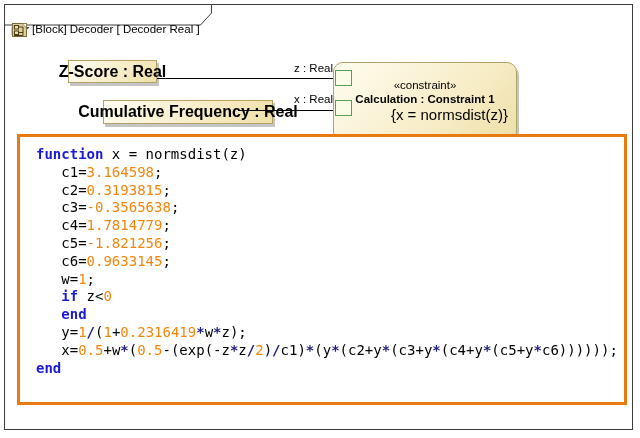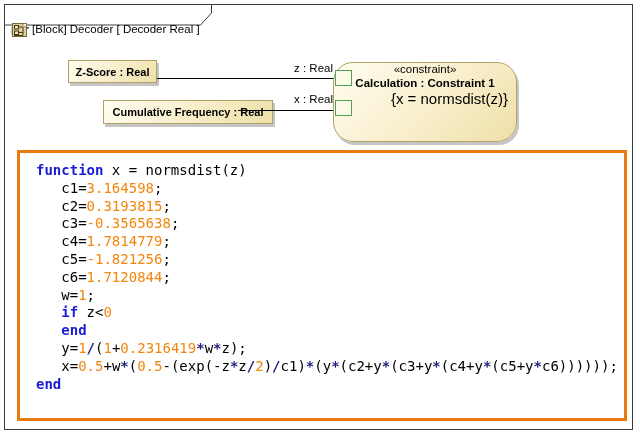--- a/index.html
+++ b/index.html
@@ -20,31 +20,31 @@
   }
   .tab-kind{font-weight:bold;}
   .tab-icon{margin:0 3px 0 1px;}
   
   .block{
     position:absolute;box-sizing:border-box;
     border:1px solid var(--block-border,#b3a267);
     background:linear-gradient(135deg,var(--block-fill-light,#fffdf0) 0%,#f7edc9 55%,var(--block-fill-dark,#eee0a8) 100%);
     box-shadow:2px 3px 0 rgba(150,150,150,.55);
     display:flex;align-items:center;justify-content:center;
-    font-size:11px;font-weight:bold;color:#000;white-space:nowrap;
+    font-size:16px;font-weight:bold;color:#000;white-space:nowrap;
   }
   .block-zscore{left:63px;top:55px;width:89px;height:23px;}
   .block-cumfreq{left:63px;top:95px;width:170px;height:24px;margin-left:35px;}
   
   .constraint{
     position:absolute;left:328px;top:57px;width:184px;height:80px;box-sizing:border-box;
-    border:1px solid var(--block-border,#b3a267);border-radius:20px;
+    border:1px solid var(--block-border,#b3a267);border-radius:10px;
     background:linear-gradient(135deg,var(--block-fill-light,#fffdf0) 0%,#f8eecb 55%,var(--block-fill-dark,#eee0a8) 100%);
     box-shadow:2px 3px 0 rgba(150,150,150,.55);
-    padding-top:0;
+    padding-top:16px;
   }
   .constraint .stereotype{font-size:11.5px;text-align:center;color:#000;}
   .constraint .cname{font-size:11.5px;font-weight:bold;text-align:center;color:#000;margin-top:2px;}
   .constraint .cexpr{font-size:15px;text-align:right;padding-right:8px;color:#000;margin-top:1px;}
   .port{
     position:absolute;width:17px;height:16px;box-sizing:border-box;
     border:1.5px solid var(--port-border,#55a055);
     background:#fbfce6;
   }
   .port-z{left:330px;top:65px;}
@@ -54,21 +54,21 @@
   .conn-z{left:152px;top:73px;width:179px;}
   .conn-x{left:233px;top:105px;width:98px;}
   .conn-label{
     position:absolute;width:62px;text-align:right;
     font-size:11.5px;color:#000;white-space:nowrap;
   }
   .lbl-z{left:266px;top:57px;}
   .lbl-x{left:266px;top:88px;}
   
   .code-panel{
-    position:absolute;left:12px;top:145px;width:610px;height:271px;box-sizing:border-box;
+    position:absolute;left:12px;top:129px;width:610px;height:271px;box-sizing:border-box;
     border:3px solid var(--accent-orange,#e87a10);background:#fff;
     padding:9px 0 0 16px;overflow:hidden;
   }
   .code-line{
     font-family:"DejaVu Sans Mono", monospace;
     font-size:14px;line-height:17.8px;white-space:pre;color:#000;
   }
   .seg-kw{color:var(--keyword-blue,#1a1ad6);font-weight:bold;}
   .seg-num{color:var(--number-orange,#f2860d);}
   .seg-op{color:var(--operator-navy,#20207d);font-weight:bold;}
@@ -121,21 +121,21 @@
     <div class="port port-x"></div>
 
     <div class="code-panel">
       <div>
           <div class="code-line"><span class="seg-kw">function</span><span class="seg-pl"> x = normsdist(z)</span></div>
           <div class="code-line"><span class="seg-pl">   c1=</span><span class="seg-num">3.164598</span><span class="seg-pl">;</span></div>
           <div class="code-line"><span class="seg-pl">   c2=</span><span class="seg-num">0.3193815</span><span class="seg-pl">;</span></div>
           <div class="code-line"><span class="seg-pl">   c3=</span><span class="seg-num">-0.3565638</span><span class="seg-pl">;</span></div>
           <div class="code-line"><span class="seg-pl">   c4=</span><span class="seg-num">1.7814779</span><span class="seg-pl">;</span></div>
           <div class="code-line"><span class="seg-pl">   c5=</span><span class="seg-num">-1.821256</span><span class="seg-pl">;</span></div>
-          <div class="code-line"><span class="seg-pl">   c6=</span><span class="seg-num">1.7120844</span><span class="seg-pl">;</span></div>
+          <div class="code-line"><span class="seg-pl">   c6=</span><span class="seg-num">0.9633145</span><span class="seg-pl">;</span></div>
           <div class="code-line"><span class="seg-pl">   w=</span><span class="seg-num">1</span><span class="seg-pl">;</span></div>
           <div class="code-line"><span class="seg-pl">   </span><span class="seg-kw">if</span><span class="seg-pl"> z&lt;</span><span class="seg-num">0</span></div>
           <div class="code-line"><span class="seg-pl">   </span><span class="seg-kw">end</span></div>
           <div class="code-line"><span class="seg-pl">   y=</span><span class="seg-num">1</span><span class="seg-op">/</span><span class="seg-pl">(</span><span class="seg-num">1</span><span class="seg-pl">+</span><span class="seg-num">0.2316419</span><span class="seg-op">*</span><span class="seg-pl">w</span><span class="seg-op">*</span><span class="seg-pl">z);</span></div>
           <div class="code-line"><span class="seg-pl">   x=</span><span class="seg-num">0.5</span><span class="seg-pl">+w</span><span class="seg-op">*</span><span class="seg-pl">(</span><span class="seg-num">0.5</span><span class="seg-pl">-(exp(-z</span><span class="seg-op">*</span><span class="seg-pl">z</span><span class="seg-op">/</span><span class="seg-num">2</span><span class="seg-pl">)</span><span class="seg-op">/</span><span class="seg-pl">c1)</span><span class="seg-op">*</span><span class="seg-pl">(y</span><span class="seg-op">*</span><span class="seg-pl">(c2+y</span><span class="seg-op">*</span><span class="seg-pl">(c3+y</span><span class="seg-op">*</span><span class="seg-pl">(c4+y</span><span class="seg-op">*</span><span class="seg-pl">(c5+y</span><span class="seg-op">*</span><span class="seg-pl">c6))))));</span></div>
           <div class="code-line"><span class="seg-kw">end</span></div>
         </div>
     </div>
 
   </div>

